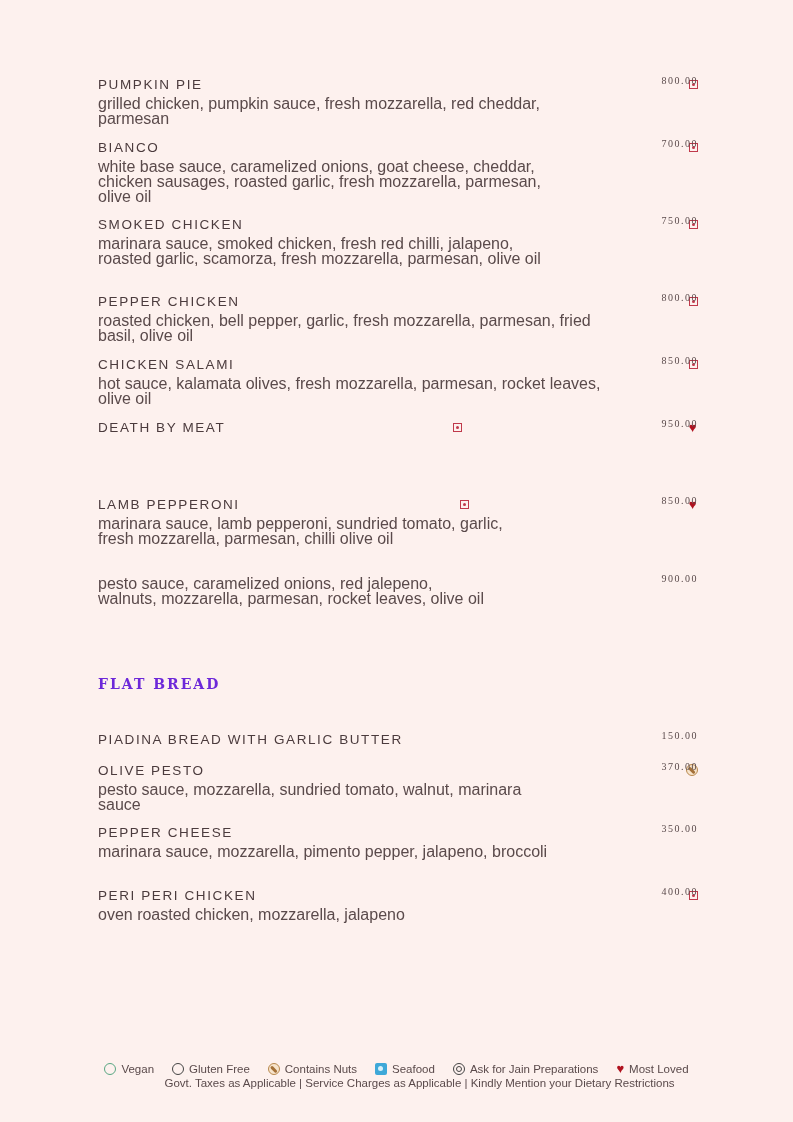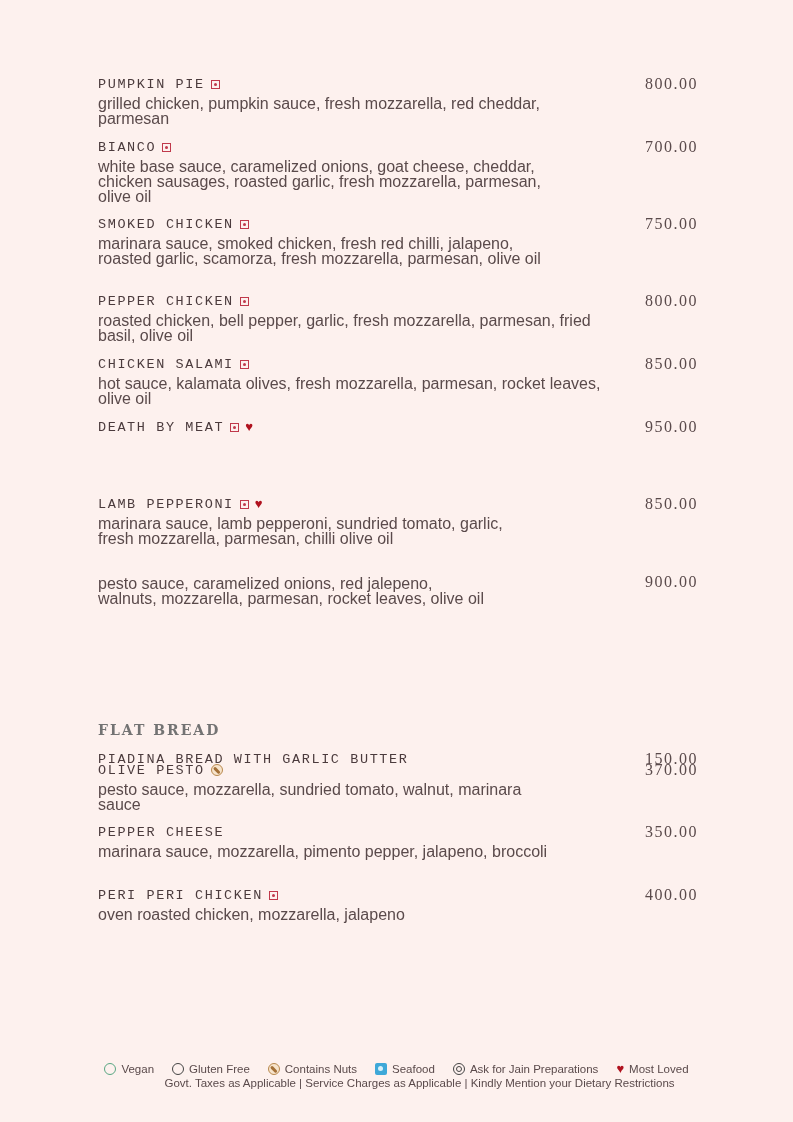--- a/index.html
+++ b/index.html
@@ -1,30 +1,30 @@
 <!DOCTYPE html>
 <html><head>
 <meta charset="utf-8">
 <style>
   * { margin:0; padding:0; box-sizing:border-box; }
   body { width:793px; height:1122px; background:#fdf1ee; position:relative; overflow:hidden;
          font-family:"Liberation Sans", sans-serif; color:#4a3a3a; }
   .item { position:absolute; left:98px; width:600px; }
-  .name { font-family:Liberation Mono, monospace; font-size:13.5px; letter-spacing:1.6px; color:#4b3b3d; font-weight:300; display:flex; align-items:center; height:18px; }
+  .name { font-family:Liberation Sans, sans-serif; font-size:13.5px; letter-spacing:1.6px; color:#4b3b3d; font-weight:300; display:flex; align-items:center; height:18px;justify-content:space-between; }
   .desc { font-size:16px; color:#5a4a4b; line-height:15px; margin-top:3px; width:470px; }
-  .price { position:absolute; right:0; top:0; font-family:"Liberation Serif", serif; font-size:16px; letter-spacing:1.5px; color:#5a4a4b; }
+  .price { position:absolute; right:0; top:0; font-family:"Liberation Serif", serif; font-size:10px; letter-spacing:1.5px; color:#5a4a4b; }
   .ic { display:inline-block; margin-left:6px; vertical-align:middle; }
   .nonveg { width:9px; height:9px; border:1px solid #c0394b; position:relative; }
   .nonveg::after { content:""; position:absolute; left:2px; top:2px; width:3px; height:3px; border-radius:50%; background:#c0394b; }
   .heart { color:#b0121f; font-size:13px; line-height:1; }
   .nut { width:12px; height:12px; border-radius:50%; border:1.5px solid #b9894e; position:relative; background:#f7e4cc; }
   .nut::after { content:""; position:absolute; left:1px; top:4px; width:8px; height:2.5px; background:#a47038; transform:rotate(45deg); border-radius:2px; }
   .sea { width:12px; height:12px; border-radius:2px; background:#3ea8d8; position:relative; }
   .sea::after { content:""; position:absolute; left:3px; top:3px; width:5px; height:5px; border-radius:50%; background:#d6f1fb; }
-  .section { position:absolute; left:98px; top:676px; font-family:"DejaVu Serif", serif; font-weight:bold; font-size:14px; letter-spacing:2px; color:#737373;margin-top:46px; }
+  .section { position:absolute; left:98px; top:676px; font-family:"DejaVu Serif", serif; font-weight:bold; font-size:14px; letter-spacing:2px; color:#6d28d9; }
   .legend { position:absolute; top:1062px; left:0; width:793px; text-align:center; font-size:11.5px; color:#5a4a4b; }
   .legend .row { display:flex; justify-content:center; gap:18px; align-items:center; }
   .legend .lg { display:flex; align-items:center; gap:5px; }
   .legend .note { margin-top:2px;padding-left:46px; }
   .lic { width:12px; height:12px; border-radius:50%; display:inline-block; position:relative; }
   .vegan { border:1.3px solid #5aa783; }
   .gf { border:1.3px solid #444; }
   .jain { border:1.3px solid #444; }
   .jain::after { content:""; position:absolute; left:2.5px; top:2.5px; width:4px; height:4px; border-radius:50%; border:1px solid #444; }
 </style>
@@ -88,21 +88,21 @@
   <div class="desc" style="width:420px">marinara sauce, lamb pepperoni, sundried tomato, garlic, fresh mozzarella, parmesan, chilli olive oil</div>
   <div class="price">850.00</div>
 </div>
 <div class="item" style="top:573px">
   <div class="desc" style="width:390px">pesto sauce, caramelized onions, red jalepeno, walnuts, mozzarella, parmesan, rocket leaves, olive oil</div>
   <div class="price">900.00</div>
 </div>
 
 <div class="section">FLAT BREAD</div>
 
-<div class="item" style="top:750px">
+<div class="item" style="top:730px">
   <div class="name">
       <span>PIADINA BREAD WITH GARLIC BUTTER</span>
     </div>
   <div class="price">150.00</div>
 </div>
 <div class="item" style="top:761px">
   <div class="name">
       <span>OLIVE PESTO</span>
       <span class="ic nut"></span>
     </div>

